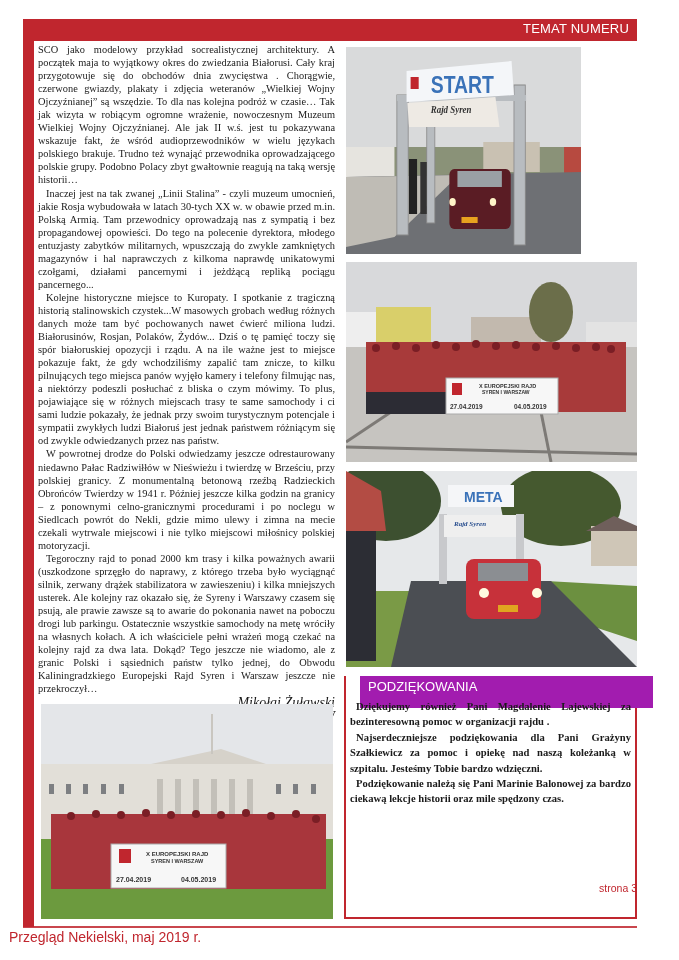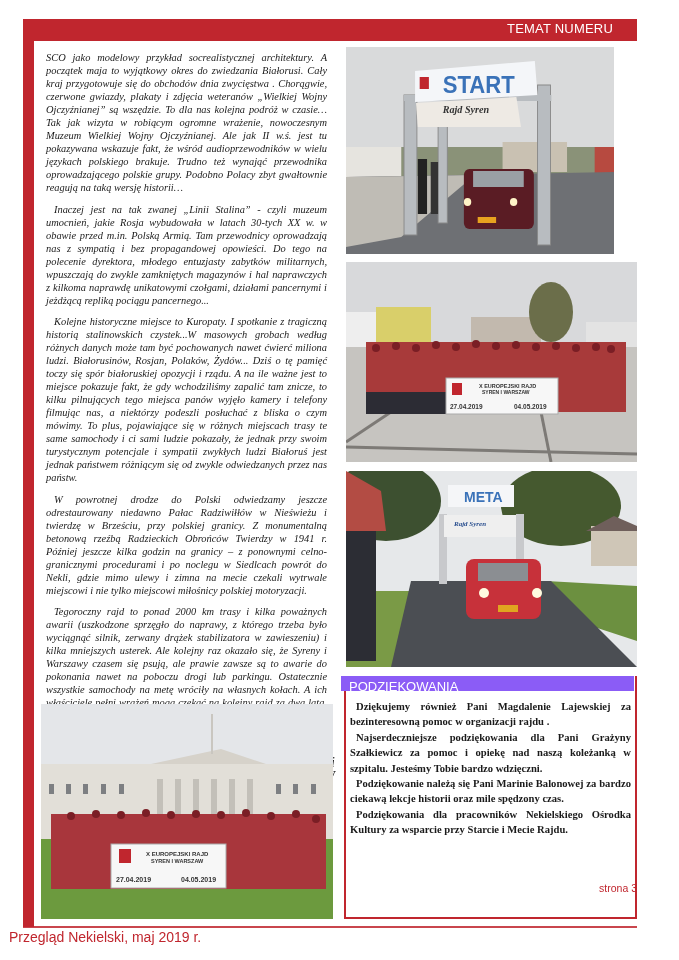--- a/index.html
+++ b/index.html
@@ -1,33 +1,33 @@
 <!DOCTYPE html>
 <html><head>
 <meta charset="utf-8">
 <style>
   html, body { margin: 0; padding: 0; background: #ffffff; }
   body { width: 679px; height: 960px; position: relative; overflow: hidden; font-family: "Liberation Serif", "DejaVu Serif", serif; color: #1a1a1a; }
   .frame-left { position: absolute; left: 23px; top: 19px; width: 11px; height: 908px; background: #c0262e; }
   .topbar { position: absolute; left: 23px; top: 19px; width: 614px; height: 22px; background: #c0262e; }
-  .topbar-label { position: absolute; right: 24px; top: 2px; color: #ffffff; font-family: "Liberation Sans", "DejaVu Sans", sans-serif; font-size: 13px; letter-spacing: 0.2px; }
+  .topbar-label { position: absolute; right: 8px; top: 2px; color: #ffffff; font-family: "Liberation Sans", "DejaVu Sans", sans-serif; font-size: 13px; letter-spacing: 0.2px; }
   .footer-line { position: absolute; left: 23px; top: 926px; width: 614px; height: 2px; background: #c0262e; opacity: 0.85; }
   .footer-left { position: absolute; left: 9px; top: 929px; font-family: "Liberation Sans", "DejaVu Sans", sans-serif; font-size: 14px; color: #c0262e; }
   .footer-right { position: absolute; right: 42px; top: 882px; font-family: "Liberation Sans", "DejaVu Sans", sans-serif; font-size: 10.5px; color: #c0262e; }
 
   .article { position: absolute; left: 38px; top: 43px; width: 297px; font-size: 10.4px; line-height: 13.05px; text-align: justify; }
-  .article p { margin: 8px; text-indent: 0; font-style: italic; }
+  .article p { margin: 0; text-indent: 0; }
   .article p.ind { text-indent: 8px; }
   .signature { text-align: right; font-style: italic; font-size: 14px; line-height: 13px; margin-top: 1px; }
 
   .photo { position: absolute; overflow: hidden; }
   .photo svg { display: block; width: 100%; height: 100%; }
 
   .thanks-box { position: absolute; left: 344px; top: 676px; width: 293px; height: 243px; border: 2px solid #c0262e; border-top: none; box-sizing: border-box; background: #fff; }
-  .thanks-header { position: absolute; left: 341px; top: 676px; width: 293px; height: 15px; background: #8b5cf6; color: #fff; font-family: "Liberation Sans", "DejaVu Sans", sans-serif; font-size: 13px; line-height: 21px; padding-left: 8px; box-sizing: border-box; }
+  .thanks-header { position: absolute; left: 360px; top: 676px; width: 293px; height: 32px; background: #a21caf; color: #fff; font-family: "Liberation Sans", "DejaVu Sans", sans-serif; font-size: 13px; line-height: 21px; padding-left: 8px; box-sizing: border-box; }
   .thanks-body { position: absolute; left: 350px; top: 699px; width: 281px; font-weight: bold; font-size: 10.6px; line-height: 15.4px; text-align: justify; }
   .thanks-body p { margin: 0; text-indent: 6px; }
 </style>
 </head>
 <body>
 
 <div class="frame-left"></div>
 <div class="topbar">
   <span class="topbar-label">TEMAT NUMERU</span>
 </div>
@@ -35,21 +35,21 @@
 <div class="article">
   <p>SCO jako modelowy przykład socrealistycznej architektury. A początek maja to wyjątkowy okres do zwiedzania Białorusi. Cały kraj przygotowuje się do obchodów dnia zwycięstwa . Chorągwie, czerwone gwiazdy, plakaty i zdjęcia weteranów „Wielkiej Wojny Ojczyźnianej” są wszędzie. To dla nas kolejna podróż w czasie… Tak jak wizyta w robiącym ogromne wrażenie, nowoczesnym Muzeum Wielkiej Wojny Ojczyźnianej. Ale jak II w.ś. jest tu pokazywana wskazuje fakt, że wśród audioprzewodników w wielu językach polskiego brakuje. Trudno też wynająć przewodnika oprowadzającego polskie grupy. Podobno Polacy zbyt gwałtownie reagują na taką wersję historii…</p>
   <p class="ind">Inaczej jest na tak zwanej „Linii Stalina” - czyli muzeum umocnień, jakie Rosja wybudowała w latach 30-tych XX w. w obawie przed m.in. Polską Armią. Tam przewodnicy oprowadzają nas z sympatią i bez propagandowej opowieści. Do tego na polecenie dyrektora, młodego entuzjasty zabytków militarnych, wpuszczają do zwykle zamkniętych magazynów i hal naprawczych z kilkoma naprawdę unikatowymi czołgami, działami pancernymi i jeżdżącą repliką pociągu pancernego...</p>
   <p class="ind">Kolejne historyczne miejsce to Kuropaty. I spotkanie z tragiczną historią stalinowskich czystek...W masowych grobach według różnych danych może tam być pochowanych nawet ćwierć miliona ludzi. Białorusinów, Rosjan, Polaków, Żydów... Dziś o tę pamięć toczy się spór białoruskiej opozycji i rządu. A na ile ważne jest to miejsce pokazuje fakt, że gdy wchodziliśmy zapalić tam znicze, to kilku pilnujących tego miejsca panów wyjęło kamery i telefony filmując nas, a niektórzy podeszli posłuchać z bliska o czym mówimy. To plus, pojawiające się w różnych miejscach trasy te same samochody i ci sami ludzie pokazały, że jednak przy swoim turystycznym potencjale i sympatii zwykłych ludzi Białoruś jest jednak państwem różniącym się od zwykle odwiedzanych przez nas państw.</p>
   <p class="ind">W powrotnej drodze do Polski odwiedzamy jeszcze odrestaurowany niedawno Pałac Radziwiłłów w Nieświeżu i twierdzę w Brześciu, przy polskiej granicy. Z monumentalną betonową rzeźbą Radzieckich Obrońców Twierdzy w 1941 r. Później jeszcze kilka godzin na granicy – z ponownymi celno-granicznymi procedurami i po noclegu w Siedlcach powrót do Nekli, gdzie mimo ulewy i zimna na mecie czekali wytrwale miejscowi i nie tylko miejscowi miłośnicy polskiej motoryzacji.</p>
   <p class="ind">Tegoroczny rajd to ponad 2000 km trasy i kilka poważnych awarii (uszkodzone sprzęgło do naprawy, z którego trzeba było wyciągnąć silnik, zerwany drążek stabilizatora w zawieszeniu) i kilka mniejszych usterek. Ale kolejny raz okazało się, że Syreny i Warszawy czasem się psują, ale prawie zawsze są to awarie do pokonania nawet na poboczu drogi lub parkingu. Ostatecznie wszystkie samochody na metę wróciły na własnych kołach. A ich właściciele pełni wrażeń mogą czekać na kolejny rajd za dwa lata. Dokąd? Tego jeszcze nie wiadomo, ale z granic Polski i sąsiednich państw tylko jednej, do Obwodu Kaliningradzkiego Europejski Rajd Syren i Warszaw jeszcze nie przekroczył…</p>
   <div class="signature">Mikołaj Żuławski</div>
   <div class="signature">KMSiW</div>
 </div>
 
-<div class="photo" style="left:346px; top:47px; width:268px; height:207px;">
+<div class="photo" style="left:346px; top:47px; width:235px; height:207px;">
   <svg viewBox="0 0 291 207" preserveAspectRatio="none">
     <rect width="291" height="207" fill="#d9dadb"></rect>
     <rect y="100" width="291" height="30" fill="#8a9278"></rect>
     <rect x="0" y="100" width="60" height="30" fill="#e6e4df"></rect>
     <rect x="170" y="95" width="70" height="30" fill="#c9c1b2"></rect>
     <rect x="270" y="100" width="21" height="30" fill="#b74a40"></rect>
     <polygon points="0,130 291,125 291,207 0,207" fill="#6e7074"></polygon>
     <polygon points="0,130 140,128 60,190 0,200" fill="#bfbcb5"></polygon>
     <rect x="63" y="48" width="14" height="140" fill="#b8bcc0" stroke="#888" stroke-width="1"></rect>
     <rect x="100" y="76" width="10" height="100" fill="#b8bcc0" stroke="#888" stroke-width="1"></rect>
@@ -181,18 +181,17 @@
     <text x="140" y="178" font-family="Liberation Sans, sans-serif" font-size="7" font-weight="bold" fill="#333">04.05.2019</text>
   </svg>
 </div>
 
 <div class="thanks-box"></div>
 <div class="thanks-header">PODZIĘKOWANIA</div>
 <div class="thanks-body">
   <p>Dziękujemy również Pani Magdalenie Lajewskiej za bezinteresowną pomoc w organizacji rajdu .</p>
   <p>Najserdeczniejsze podziękowania dla Pani Grażyny Szałkiewicz za pomoc i opiekę nad naszą koleżanką w szpitalu. Jesteśmy Tobie bardzo wdzięczni.</p>
   <p>Podziękowanie należą się Pani Marinie Balonowej za bardzo ciekawą lekcje historii oraz mile spędzony czas.</p>
-  <p>Podziękowania dla pracowników Nekielskiego Ośrodka Kultury za wsparcie przy Starcie i Mecie Rajdu.</p>
 </div>
 
 <div class="footer-line"></div>
 <div class="footer-left">Przegląd Nekielski, maj 2019 r.</div>
 <div class="footer-right">strona 3</div>
 
 </body></html>

